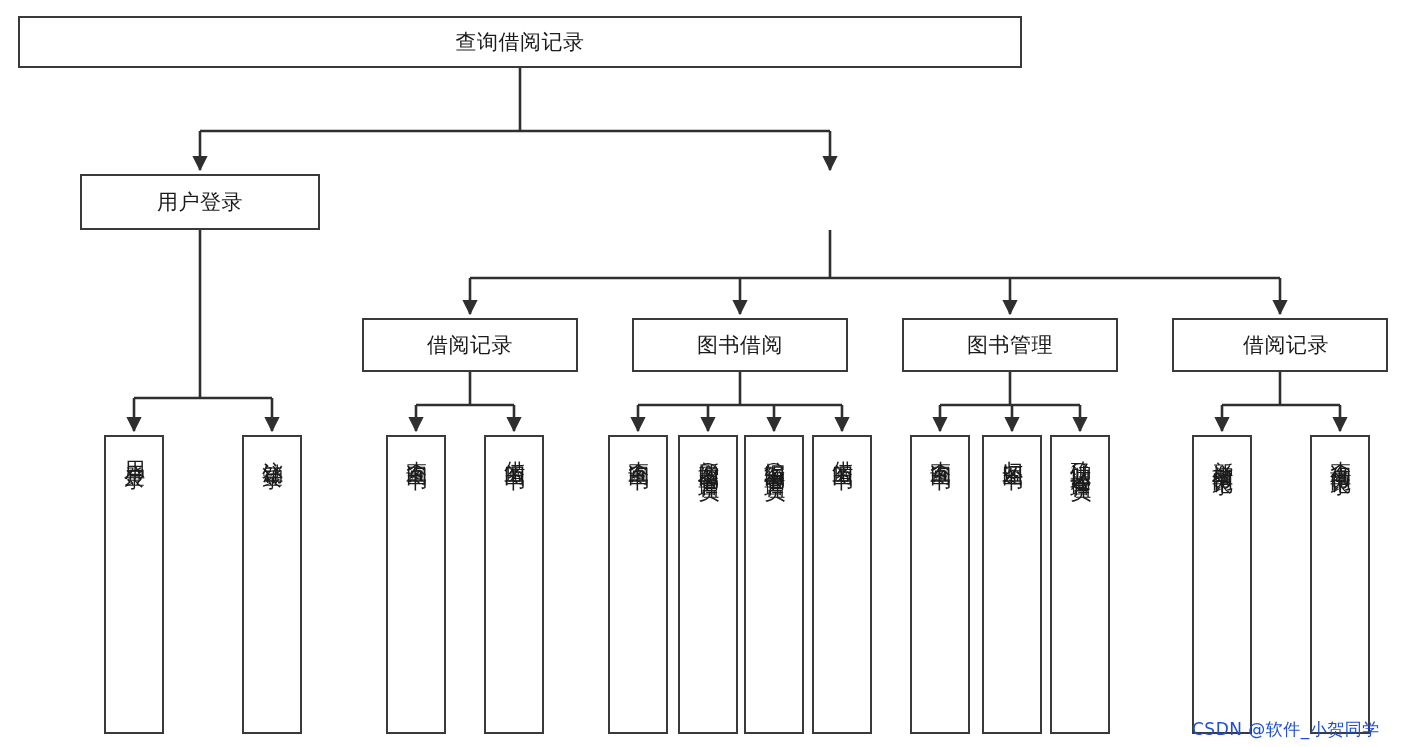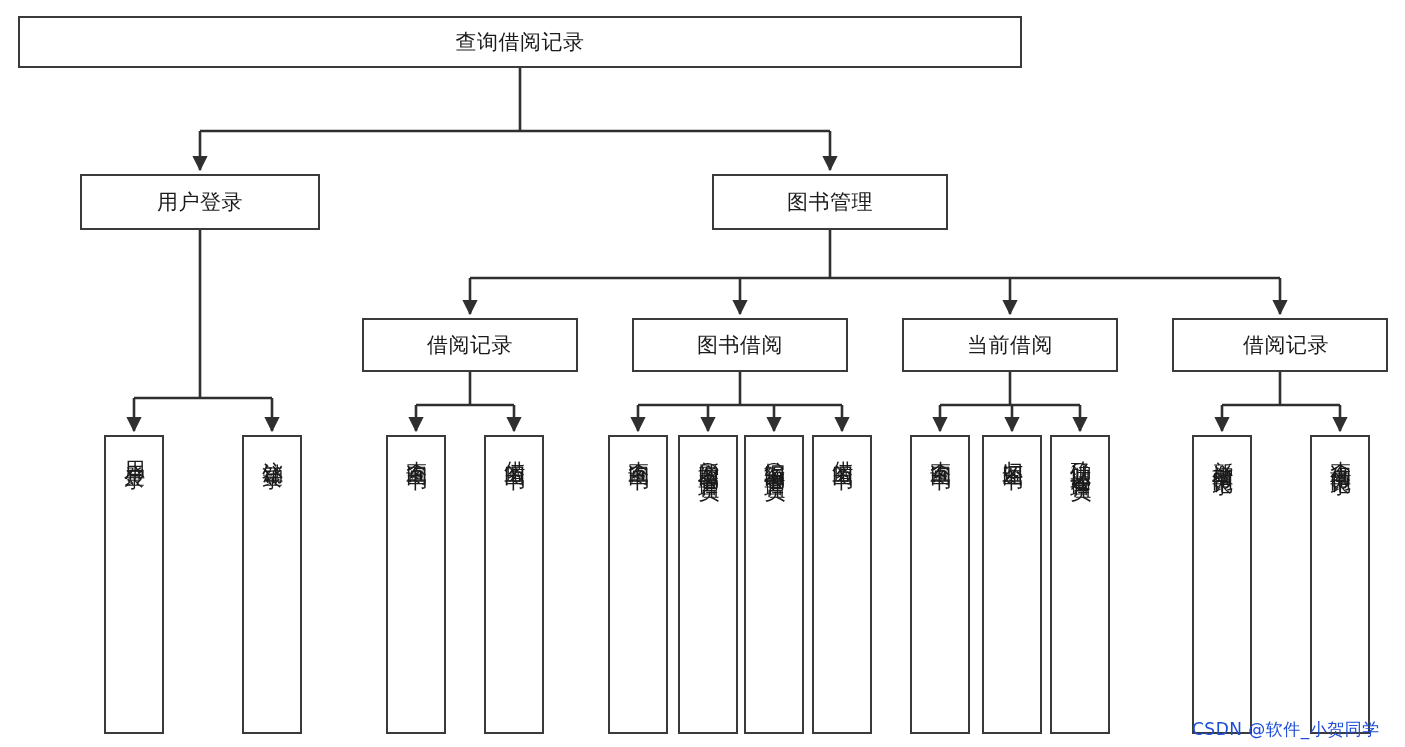--- a/index.html
+++ b/index.html
@@ -125,32 +125,29 @@
     </g>
   </svg>
 
   <div class="node horiz" style="left: 18px; top: 16px; width: 1004px; height: 52px;">
     <span class="lbl">查询借阅记录</span>
   </div>
 
   <div class="node horiz" style="left: 80px; top: 174px; width: 240px; height: 56px;">
     <span class="lbl">用户登录</span>
   </div>
-  <div class="node horiz" style="left: 712px; top: 174px; width: 236px; height: 56px;">
-    <span class="lbl">图书管理</span>
-  </div>
 
   <div class="node horiz" style="left: 362px; top: 318px; width: 216px; height: 54px;">
     <span class="lbl">借阅记录</span>
   </div>
   <div class="node horiz" style="left: 632px; top: 318px; width: 216px; height: 54px;">
     <span class="lbl">图书借阅</span>
   </div>
   <div class="node horiz" style="left: 902px; top: 318px; width: 216px; height: 54px;">
-    <span class="lbl">当前借阅</span>
+    <span class="lbl">图书管理</span>
   </div>
   <div class="node horiz" style="left: 1172px; top: 318px; width: 216px; height: 54px; padding-left: 12px;">
     <span class="lbl">借阅记录</span>
   </div>
 
   <div class="node vert" style="left: 104px; top: 435px; width: 60px; height: 299px;">
     <span class="lbl">用户登录</span>
   </div>
   <div class="node vert" style="left: 242px; top: 435px; width: 60px; height: 299px;">
     <span class="lbl">注销登录</span>

